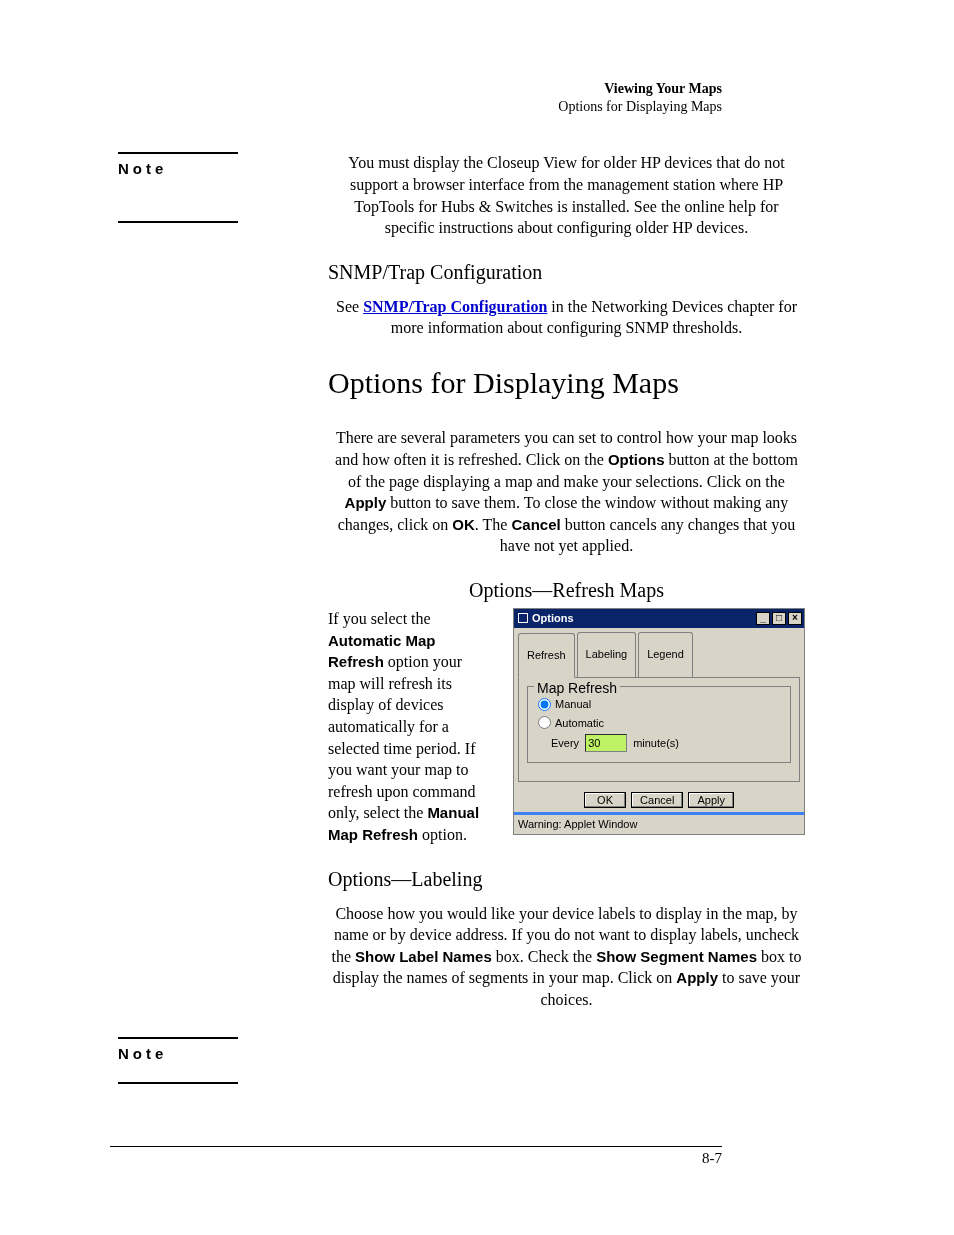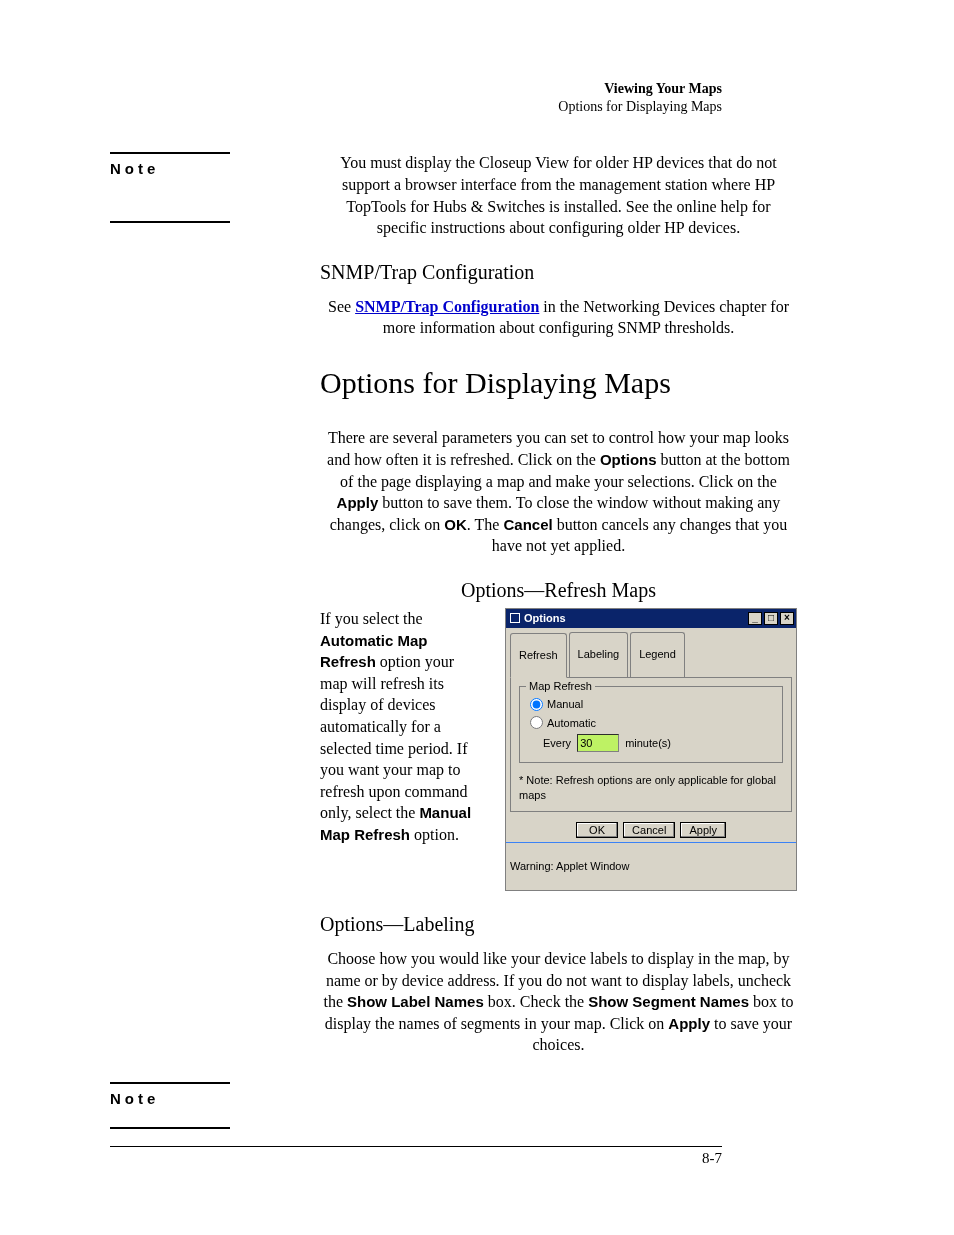--- a/index.html
+++ b/index.html
@@ -24,20 +24,21 @@
   }
   .header-right .bold { font-weight: bold; }
   .two-col {
     display: flex;
     align-items: flex-start;
   }
   .sidecol {
     width: 210px;
     flex: 0 0 210px;
     padding-right: 0;
+    margin-left: 8px;
   }
   .note-label {
     font-family: Arial, Helvetica, sans-serif;
     font-weight: bold;
     letter-spacing: 4px;
     font-size: 15px;
     border-top: 2px solid #000;
     border-bottom: 2px solid #000;
     padding: 6px 0 44px 0;
     width: 120px;
@@ -139,21 +140,21 @@
     border: 1px solid #808080;
     padding: 6px 8px 10px 8px;
     position: relative;
     margin-bottom: 10px;
   }
   .groupbox .legend {
     position: absolute;
     top: -8px; left: 6px;
     background: #d8d4c8;
     padding: 0 3px;
-    font-size: 11px;
+    font-size: 14px;
   }
   .radio-row { display: flex; align-items: center; gap: 4px; margin: 4px 0 2px 2px; }
   .radio-row input { margin: 0; }
   .every-row { margin-left: 15px; display: flex; align-items: center; gap: 6px; margin-top: 4px; }
   .every-row input[type="text"] {
     width: 36px; height: 16px;
     border: 1px inset #808080;
     font-size: 11px;
     padding: 0 2px;
     background: #bef264;
@@ -164,22 +165,22 @@
     border: 1px solid #000;
     background: #d8d4c8;
     font-size: 11px;
     padding: 1px 8px;
     margin: 0 1px;
     font-family: Tahoma, Arial, sans-serif;
     min-width: 42px;
     box-shadow: inset -1px -1px 0 #808080, inset 1px 1px 0 #fff;
   }
   .status-line {
-    border-top: 1px solid #3b82f6;
-    padding: 16px 4px;
+    border-top: 3px solid #3b82f6;
+    padding: 2px 4px;
     font-size: 11px;
     background: #d8d4c8;
   }
 
   .page-footer {
     position: absolute;
     left: 110px; right: 100px;
     bottom: 88px;
     border-top: 1px solid #000;
   }
@@ -251,21 +252,20 @@
               <div class="radio-row">
                 <input type="radio" name="mr" style="">
                 <span>Automatic</span>
               </div>
               <div class="every-row">
                 <span>Every</span>
                 <input type="text" value="30" style="">
                 <span>minute(s)</span>
               </div>
             </div>
-            <div class="footnote-dlg">* Note: Refresh options are only applicable for global maps</div>
           </div>
           <div class="btn-row">
             <button class="win-btn">OK</button>
             <button class="win-btn">Cancel</button>
             <button class="win-btn">Apply</button>
           </div>
           <div class="status-line">Warning: Applet Window</div>
         </div>
       </div>
 

